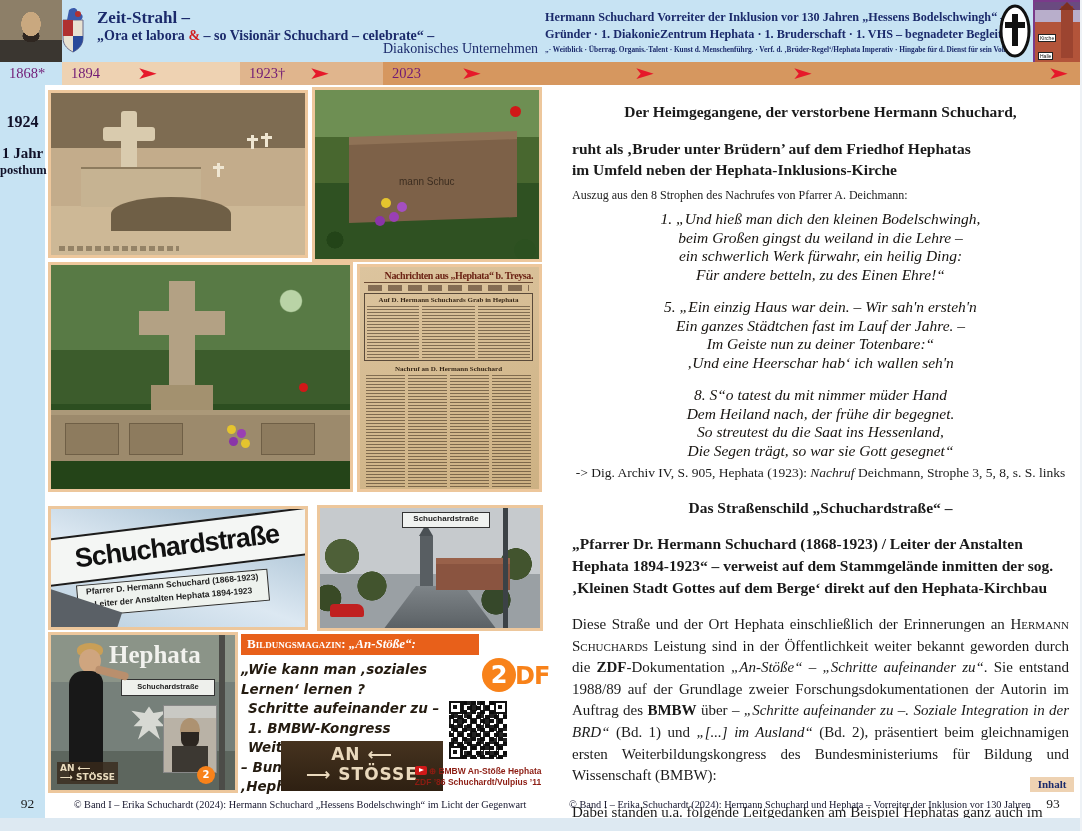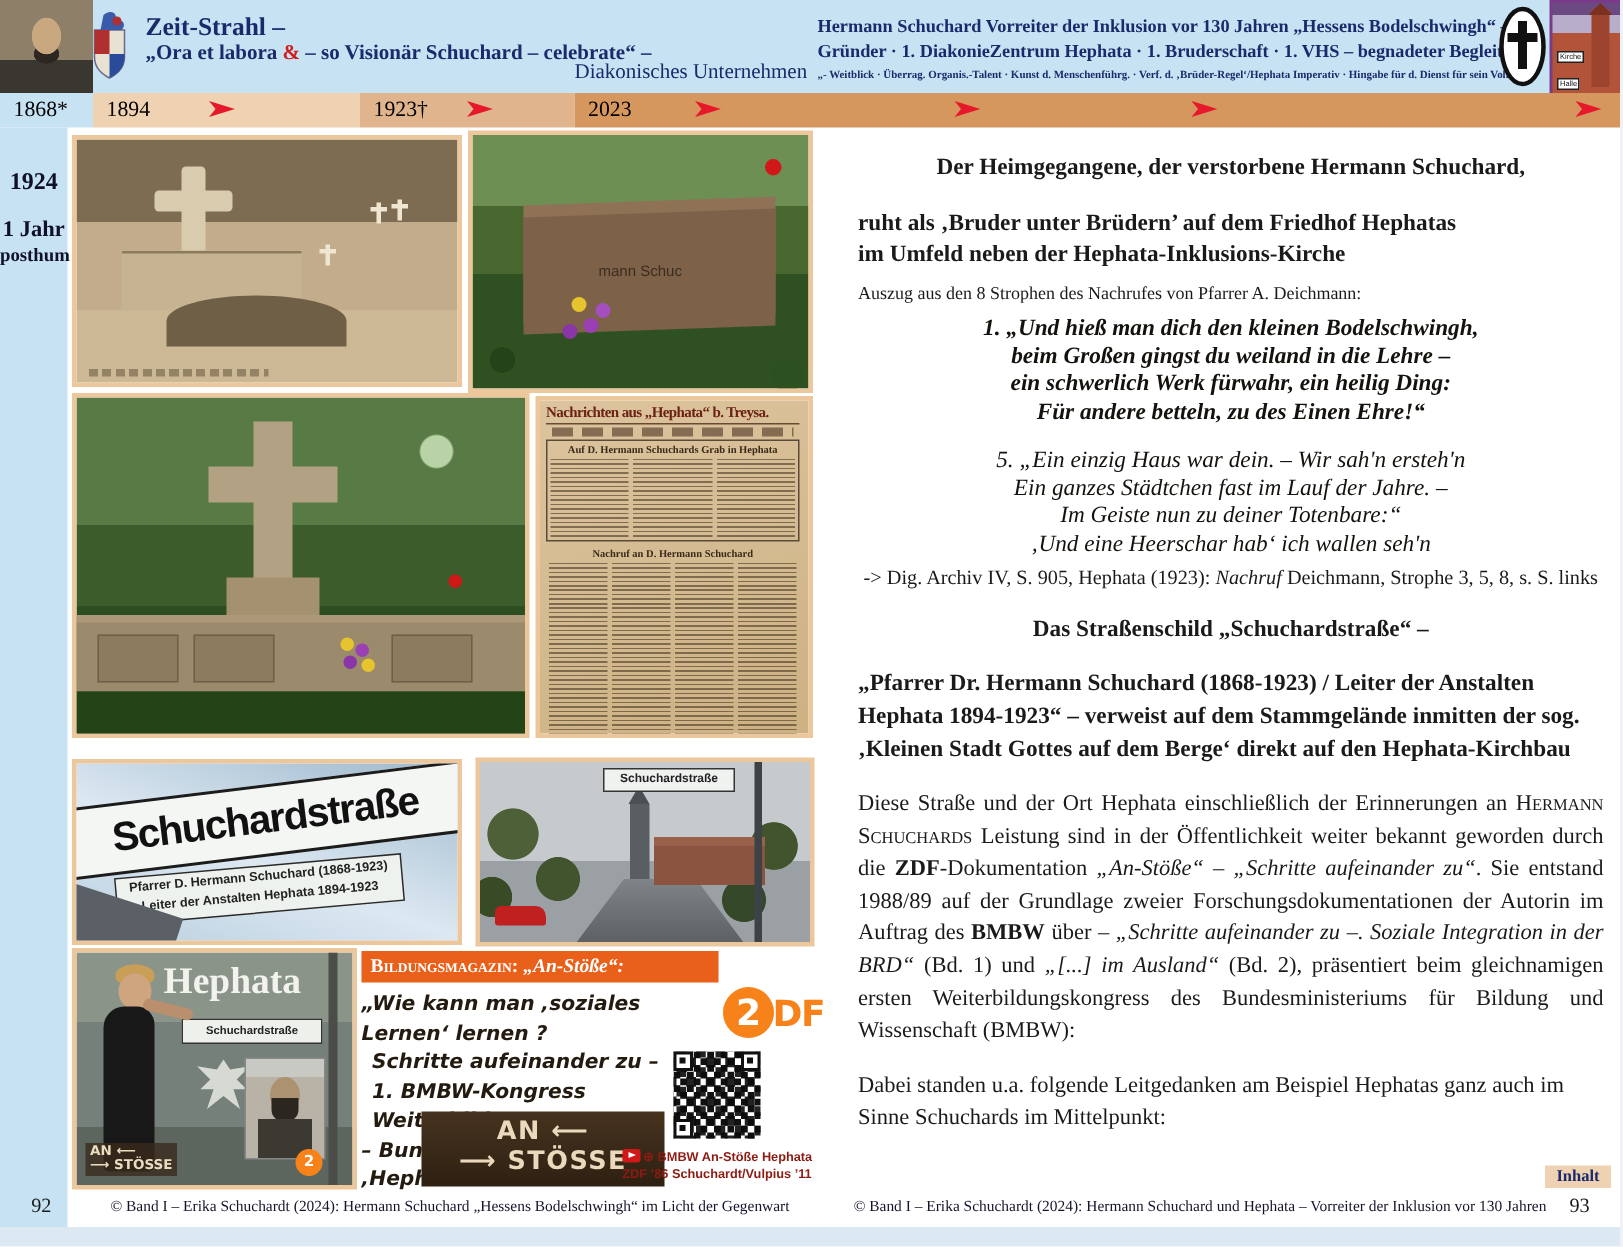--- a/index.html
+++ b/index.html
@@ -28,21 +28,21 @@
   #oval-emblem{left:999px;top:4px;width:32px;height:54px;}
   #church-thumb{left:1033px;top:0;width:49px;height:64px;background:#7a3a8a;padding:2px;box-sizing:border-box;}
   .church-inner{position:relative;width:100%;height:100%;
       background:linear-gradient(180deg,#6a4a80 0 8px,#b8aecb 8px 20px,#b3543a 20px);overflow:hidden;}
   .tower{position:absolute;left:26px;top:4px;width:12px;height:52px;background:#9c4430;}
   .tower:before{content:"";position:absolute;left:-2px;top:-4px;border-left:8px solid transparent;
       border-right:8px solid transparent;border-bottom:8px solid #7c3020;}
   .ch-label{position:absolute;background:#fff;border:1px solid #222;color:#111;
       font-family:"Liberation Sans",sans-serif;font-size:5px;line-height:6px;padding:0 1px;}
   .tl-cell{position:absolute;top:62px;height:23px;box-sizing:border-box;font-size:14.5px;
-      color:#000000;line-height:23px;}
+      color:#701a75;line-height:23px;}
   .tl-year{padding-left:9px;font-family:"Liberation Serif",serif;}
   .arrow{position:absolute;top:62px;height:23px;line-height:22px;color:#e6192a;
       font-family:"DejaVu Sans",sans-serif;font-size:17px;transform:scaleX(1.5);}
 
   
   #sidebar{left:0;top:85px;width:45px;height:733px;background:#c7e3f3;color:#101028;
       text-align:center;font-weight:bold;}
   #sb-year{position:absolute;left:0;top:28px;width:45px;font-size:16px;}
   #sb-l1{position:absolute;left:0;top:60px;width:45px;font-size:15px;}
   #sb-l2{position:absolute;left:0;top:78px;width:45px;font-size:12.5px;}
@@ -84,21 +84,21 @@
       box-shadow:0 -5px 0 #ab9979;}
   #photoC .panel{position:absolute;top:158px;width:52px;height:30px;background:#8d7b5e;border:1px solid #6f5f46;}
   #photoC .fl{position:absolute;left:176px;top:160px;width:9px;height:9px;border-radius:50%;background:#e5c42e;
       box-shadow:10px 4px 0 #9a3fb4,2px 12px 0 #8a35a8,14px 14px 0 #e5c42e;}
   #photoC .rose{position:absolute;left:248px;top:118px;width:9px;height:9px;border-radius:50%;background:#d01818;}
   #photoC .hedge{position:absolute;left:0;top:196px;width:305px;height:34px;background:#244418;}
 
   
   #photoD{left:357px;top:264px;width:185px;height:228px;background:linear-gradient(160deg,#dcc49e,#cdb183);}
   #npaper{position:absolute;left:4px;top:3px;width:169px;height:214px;}
-  .np-masthead{font-size:10px;font-weight:bold;color:#6b2214;text-align:left;white-space:nowrap;
+  .np-masthead{font-size:10px;font-weight:bold;color:#6b2214;text-align:right;white-space:nowrap;
       letter-spacing:-0.4px;border-bottom:1px solid #6b4a34;padding-bottom:1px;}
   .np-sub{height:6px;margin:2px 4px;background:repeating-linear-gradient(90deg,#5a4230aa 0 14px,transparent 14px 20px);}
   .np-box{border:1px solid #5a4a3a;margin-top:2px;padding:2px;}
   .np-h{font-size:7px;font-weight:bold;color:#3a2a1a;text-align:center;white-space:nowrap;overflow:hidden;}
   .np-cols{display:flex;gap:3px;margin-top:2px;}
   .np-col{flex:1;background:repeating-linear-gradient(180deg,rgba(58,42,26,.55) 0 1px,transparent 1px 3px);}
 
   
   #photoE{left:48px;top:506px;width:260px;height:124px;background:linear-gradient(200deg,#9db8cc,#dce8f2 55%,#b9cfdf);}
   #signE1{position:absolute;left:-10px;top:14px;width:268px;height:44px;background:#f4f6f4;border:2px solid #1c1c1c;
@@ -181,21 +181,21 @@
   .yt{display:inline-block;width:12px;height:9px;background:#d01818;border-radius:2px;position:relative;vertical-align:-1px;}
   .yt:before{content:"";position:absolute;left:4px;top:2px;border-left:5px solid #fff;
       border-top:2.5px solid transparent;border-bottom:2.5px solid transparent;}
 
   
   #rp{left:572px;top:95px;width:497px;}
   #rp .h1{text-align:center;font-size:15.5px;font-weight:bold;margin:8px 0 0;}
   #rp .h2{font-size:15.5px;font-weight:bold;line-height:21px;margin-top:17px;}
   #rp .intro{font-size:12px;margin-top:8px;}
   .stanza{text-align:center;font-style:italic;font-size:15.5px;line-height:18.5px;color:#15120e;}
-  .st1{margin-top:7px;font-weight:bold;} .stn{margin-top:14px;}
+  .st1{margin-top:7px;} .stn{margin-top:14px;}
   #rp .ref{font-size:13.5px;margin-top:5px;text-align:center;}
   #rp .h3{text-align:center;font-size:15.5px;font-weight:bold;margin-top:18px;}
   #rp .boldp{font-size:15.5px;font-weight:bold;line-height:22px;margin-top:12px;}
   #rp .para{font-size:15px;line-height:21.6px;text-align:justify;margin-top:14px;}
   #rp .para2{font-size:15px;line-height:21.6px;margin-top:0;}
   .sc2{font-variant:small-caps;}
   .it{font-style:italic;} .bd{font-weight:bold;}
   #inhalt{left:1030px;top:777px;width:44px;height:15px;background:#eed2b2;color:#1b2a6b;
       font-weight:bold;font-size:11px;line-height:15px;text-align:center;}
 
@@ -401,20 +401,26 @@
       <div>beim Großen gingst du weiland in die Lehre –</div>
       <div>ein schwerlich Werk fürwahr, ein heilig Ding:</div>
       <div>Für andere betteln, zu des Einen Ehre!“</div>
     </div>
     <div class="stanza stn">
       <div>5. „Ein einzig Haus war dein. – Wir sah'n ersteh'n</div>
       <div>Ein ganzes Städtchen fast im Lauf der Jahre. –</div>
       <div>Im Geiste nun zu deiner Totenbare:“</div>
       <div>‚Und eine Heerschar hab‘ ich wallen seh'n</div>
     </div>
+    <div class="stanza stn">
+      <div>8. S“o tatest du mit nimmer müder Hand</div>
+      <div>Dem Heiland nach, der frühe dir begegnet.</div>
+      <div>So streutest du die Saat ins Hessenland,</div>
+      <div>Die Segen trägt, so war sie Gott gesegnet“</div>
+    </div>
     <div class="ref"><span>-&gt; Dig. Archiv  IV, S. 905, Hephata (1923): </span><span class="it">Nachruf</span><span> Deichmann, Strophe 3, 5, 8, s. S. links</span></div>
 
     <p class="h3">Das Straßenschild „Schuchardstraße“ –</p>
     <p class="boldp">„Pfarrer Dr. Hermann Schuchard (1868-1923) / Leiter der Anstalten Hephata 1894-1923“ – verweist auf dem Stammgelände inmitten der sog. ‚Kleinen Stadt Gottes auf dem Berge‘ direkt auf den Hephata-Kirchbau</p>
 
     <p class="para"><span>Diese Straße und der Ort Hephata einschließlich der Erinnerungen an </span><span class="sc2">Hermann Schuchards</span><span> Leistung sind in der Öffentlichkeit weiter bekannt geworden durch die </span><span class="bd">ZDF</span><span>-Dokumentation </span><span class="it">„An-Stöße“</span><span> – </span><span class="it">„Schritte aufeinander zu“</span><span>. Sie entstand 1988/89 auf der Grundlage zweier Forschungsdokumentationen der Autorin im Auftrag des </span><span class="bd">BMBW</span><span> über – </span><span class="it">„Schritte aufeinander zu –. Soziale Integration in der BRD“</span><span> (Bd. 1) und </span><span class="it">„[...] im Ausland“</span><span> (Bd. 2), präsentiert beim gleichnamigen ersten Weiterbildungskongress des Bundesministeriums für Bildung und Wissenschaft (BMBW):</span></p>
     <p class="para2">Dabei standen u.a. folgende Leitgedanken am Beispiel Hephatas ganz auch im Sinne Schuchards im Mittelpunkt:</p>
 
   </div>
 

